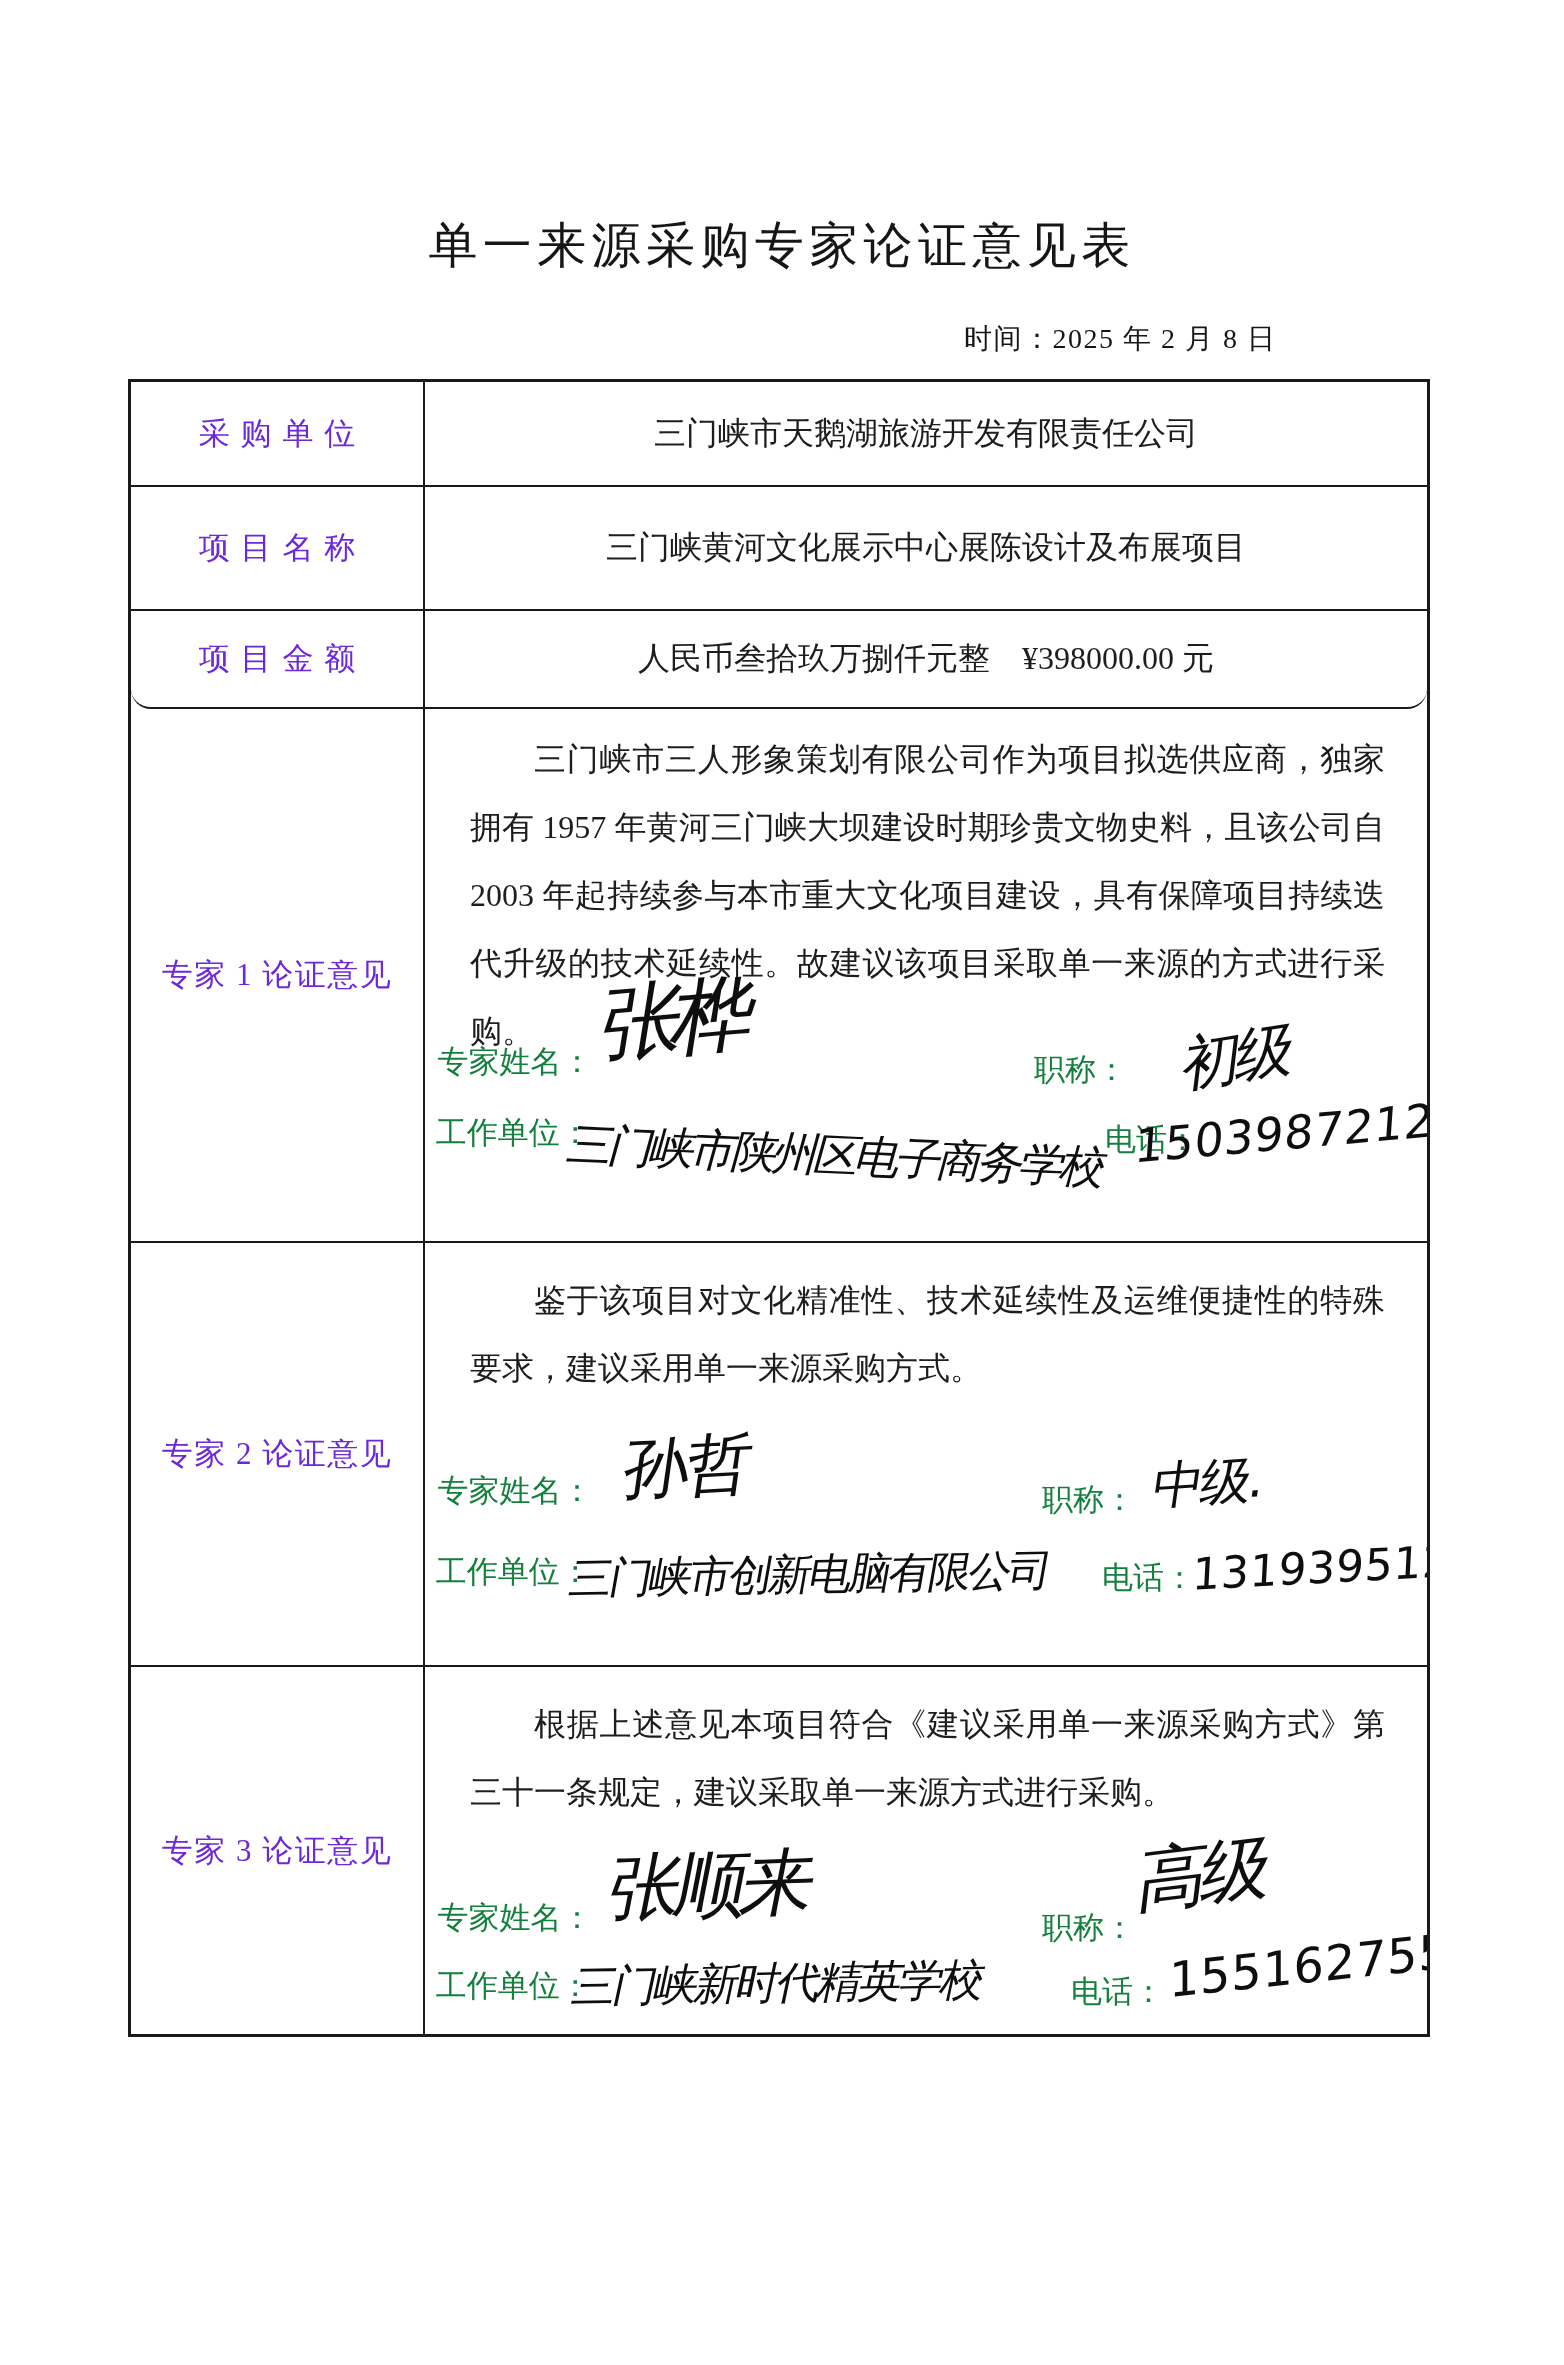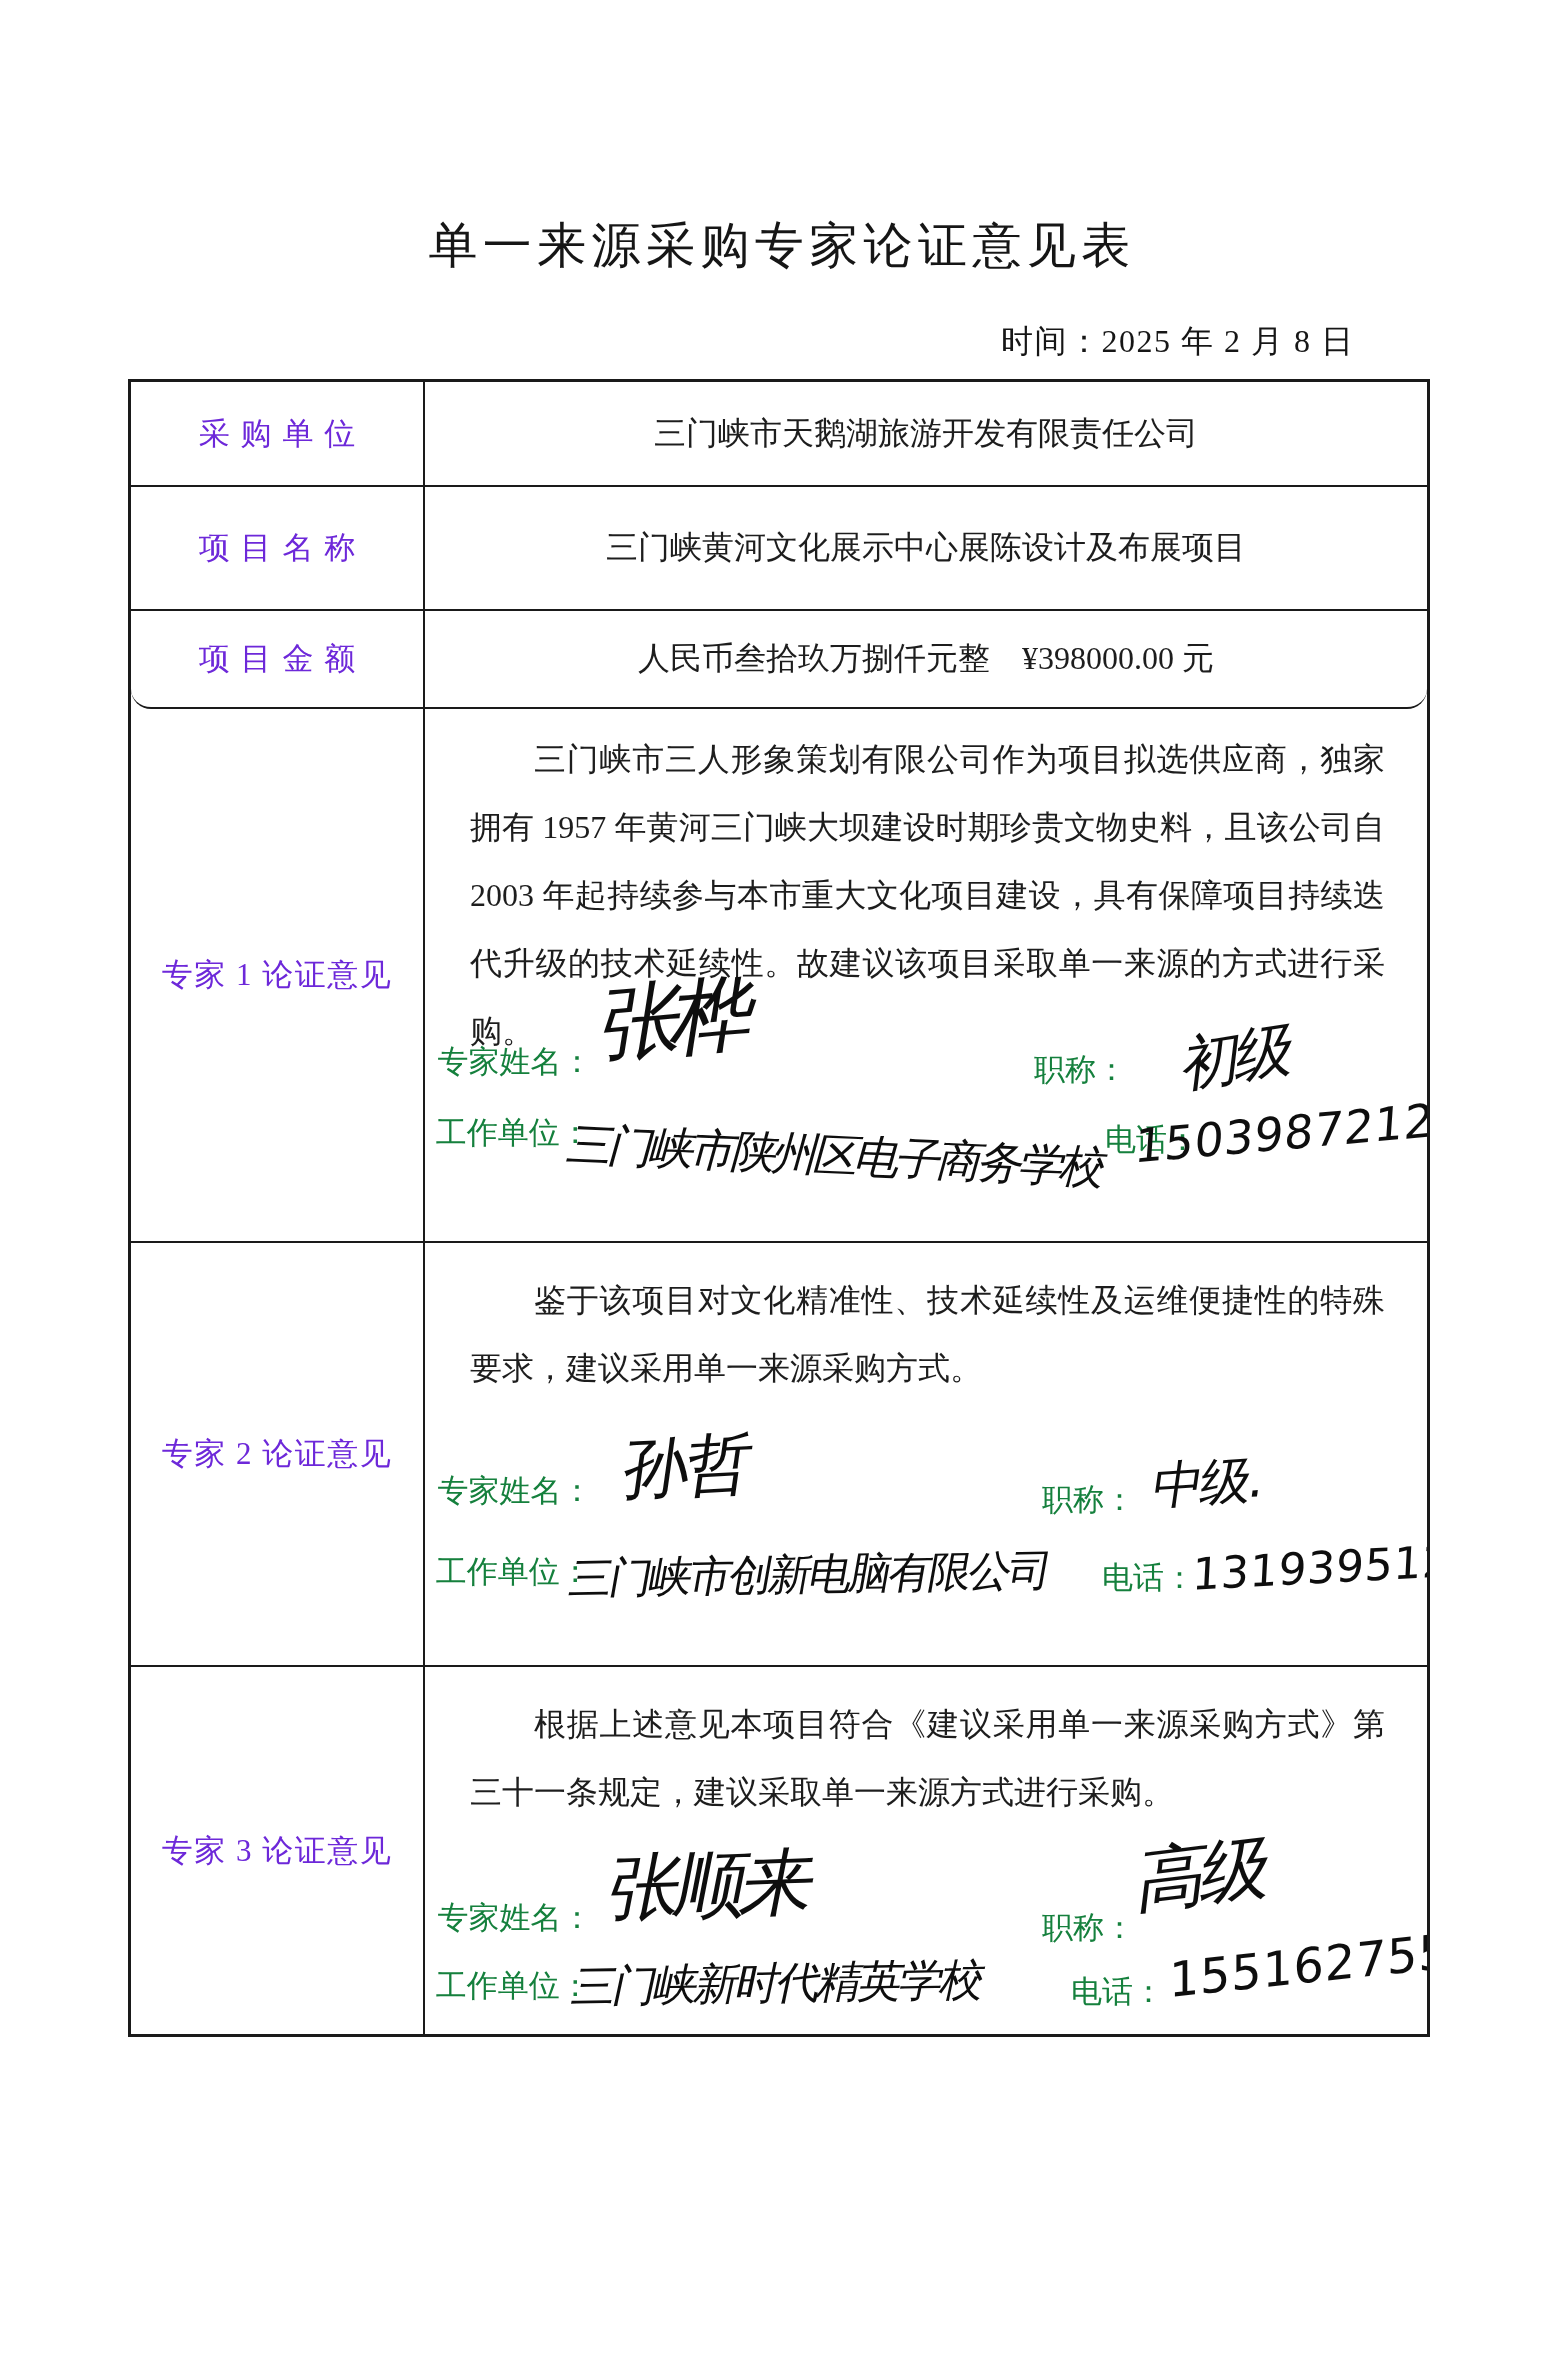--- a/index.html
+++ b/index.html
@@ -11,22 +11,22 @@
     color:#1e1e1e;
     overflow:hidden;
   }
   .doc-title{
     position:absolute;top:213px;left:0;width:100%;
     text-align:center;
     font-size:49px;letter-spacing:5.4px;
     color:#161616;
   }
   .date-line{
-    position:absolute;top:320px;left:1001px;
-    font-size:32px;letter-spacing:1.5px;color:#161616;
+    position:absolute;top:320px;left:964px;
+    font-size:28px;letter-spacing:1.5px;color:#161616;
   }
   .form-table{
     position:absolute;left:128px;top:379px;
     width:1302px;height:1658px;
     border:3.1px solid #1a1a1a;
     box-sizing:border-box;
     display:flex;flex-direction:column;
   }
   .trow{display:flex;box-sizing:border-box;border-bottom:2.3px solid #1a1a1a;}
   .trow:last-child{border-bottom:none;}

